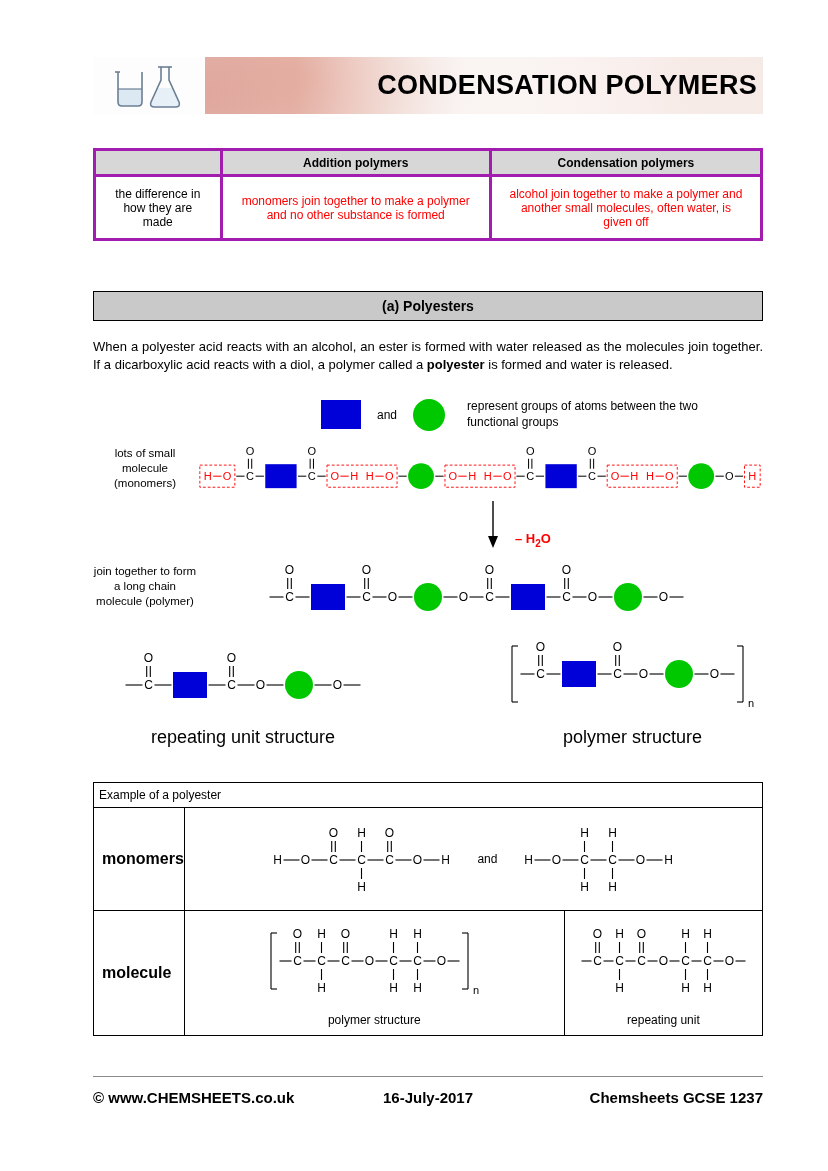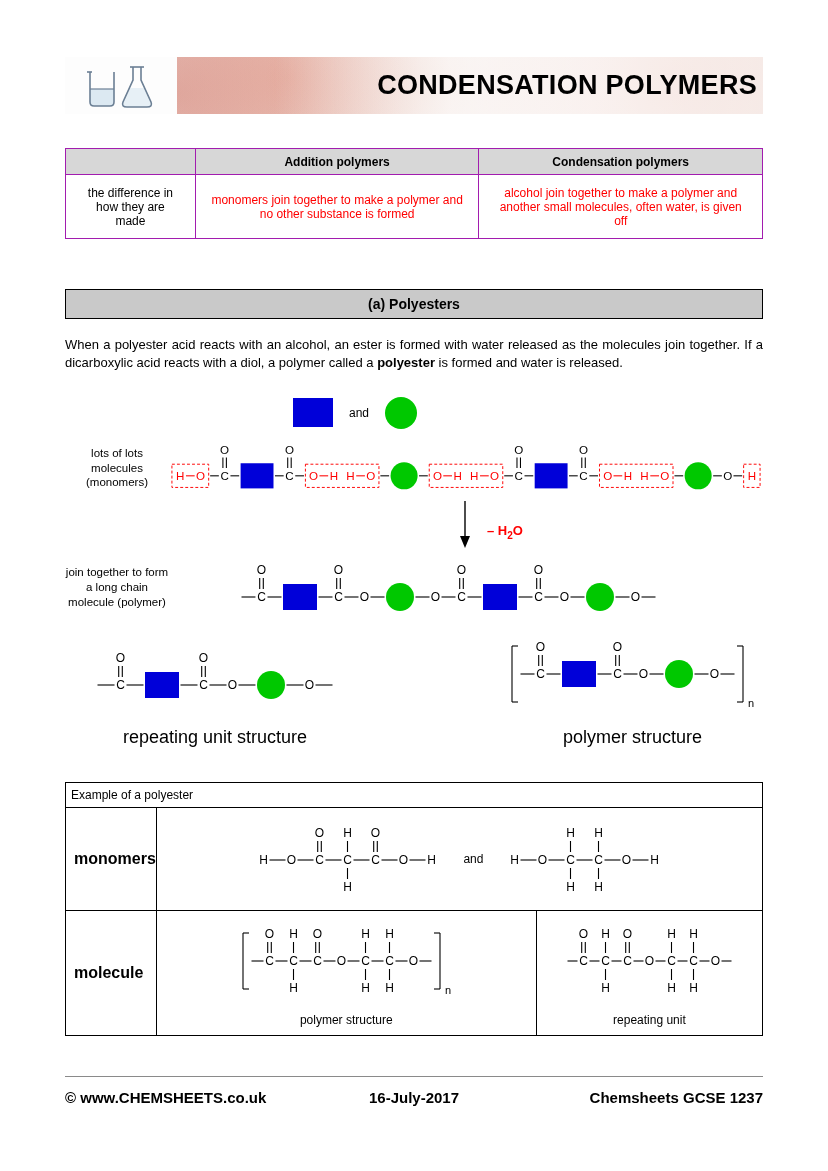--- a/index.html
+++ b/index.html
@@ -3,42 +3,42 @@
 <meta charset="utf-8">
 <title>Condensation Polymers</title>
 <style>
   * { box-sizing: border-box; margin: 0; padding: 0; }
   html,body { background:#fff; }
   body {
     width: 828px; height: 1171px; overflow: hidden;
     font-family: "Liberation Sans", sans-serif; color: #000;
     position: relative;
   }
-  .page { padding: 57px 65px 0 65px; }
+  .page { padding: 57px 65px 0 65px; margin-left: 28px; }
 
   
   .banner {
     height: 57px; display: flex; align-items: center; position: relative;
     background:
       radial-gradient(circle at 16% 65%, rgba(190,60,45,.30), transparent 42%),
       radial-gradient(circle at 32% 35%, rgba(225,120,90,.30), transparent 38%),
       radial-gradient(circle at 52% 55%, rgba(205,150,130,.28), transparent 45%),
       radial-gradient(circle at 88% 45%, rgba(215,110,85,.22), transparent 42%),
       linear-gradient(90deg, #eddcd7 0%, #f2e6e2 35%, #f7f1ef 60%, #efe2dd 100%);
   }
   .banner::after{ content:""; position:absolute; inset:0;
       background:linear-gradient(90deg, rgba(255,255,255,0) 30%, rgba(255,255,255,.72) 55%, rgba(255,255,255,.55) 100%); }
   .banner-icon { width:112px; height:57px; background:#fdfdfd; flex:0 0 auto;
       display:flex; align-items:center; justify-content:center; position:relative; z-index:2; }
   .banner-title { flex:1; text-align:right; font-size:27px; font-weight:bold;
       letter-spacing:.3px; padding-right:6px; position:relative; z-index:2; }
 
   
   table.compare { width:100%; border-collapse:collapse; margin-top:34px; }
-  .compare th, .compare td { border:1px solid #a21caf; text-align:center;
+  .compare th, .compare td { border:3px solid #a21caf; text-align:center;
       vertical-align:middle; font-size:12px; padding:4px 14px; }
   .compare th { background:#d7d7d7; height:26px; font-weight:bold; }
   .compare tr.r1 td { height:64px; }
   .compare tr.r2 td { height:62px; }
   .compare td.answer { color: var(--red); }
 
   
   .section-banner { margin-top:50px; border:1px solid #000; background:#c9c9c9;
       text-align:center; font-weight:bold; font-size:14px; padding:6px 0; }
 
@@ -51,21 +51,21 @@
   .legend-and { font-size:12px; }
   .legend-caption { font-size:12px; line-height:1.3; max-width:275px; margin-left:6px; }
 
   
   .diagram-row { display:flex; align-items:center; margin-top:12px; }
   .diagram-label { width:104px; flex:0 0 auto; text-align:center; font-size:11.5px; line-height:1.3; }
   svg.chain { display:block; max-width:100%; height:auto; }
   .chain-wrap { flex:1; min-width:0; }
   .polymer-chain-wrap { margin-left:68px; }
 
-  .arrow-row { display:flex; align-items:center; gap:14px; margin-left:392px; margin-top:6px; }
+  .arrow-row { display:flex; align-items:flex-end; gap:14px; margin-left:392px; margin-top:6px; }
   .arrow-label { color:var(--red); font-size:13px; margin-top:13px; font-weight:bold; }
   .arrow-label sub { font-size:10px; }
 
   .structures-row { display:flex; margin-top:24px; align-items:flex-start; }
   .structures-row figure { text-align:center; }
   .fig-left { margin-left:28px; }
   .fig-right { margin-left:auto; margin-right:4px; }
   .struct-box { height:76px; display:flex; align-items:center; justify-content:center; }
   .struct-caption { font-size:18px; margin-top:14px; }
 
@@ -130,24 +130,25 @@
     </table>
 
   <div class="section-banner">(a) Polyesters</div>
 
   <p class="intro"><span>When a polyester acid reacts with an alcohol, an ester is formed with water released as the molecules join together. If a dicarboxylic acid reacts with a diol, a polymer called a </span><b>polyester</b><span> is formed and water is released.</span></p>
 
   <div class="legend">
     <div class="legend-square"></div>
     <span class="legend-and">and</span>
     <div class="legend-circle"></div>
+    <div class="legend-caption">represent groups of atoms between the two functional groups</div>
   </div>
 
   <div class="diagram-row">
-    <div class="diagram-label">lots of lots molecules (monomers)</div>
+    <div class="diagram-label">lots of small molecule (monomers)</div>
     <div class="chain-wrap">
       <svg class="chain" viewBox="0 0 614 56" width="614" height="56">
           <text x="11.5" y="40" text-anchor="middle" font-size="12" fill="#ff0000" font-family="Liberation Sans, sans-serif">H</text>
           <line x1="17.5" y1="36" x2="26.5" y2="36" stroke="#ff0000" stroke-width="1.1"></line>
           <text x="32.5" y="40" text-anchor="middle" font-size="12" fill="#ff0000" font-family="Liberation Sans, sans-serif">O</text>
           <rect x="3" y="24" width="38" height="24" fill="none" stroke="#ff0000" stroke-width="1" stroke-dasharray="3,2.2"></rect>
           <line x1="42.5" y1="36" x2="51.5" y2="36" stroke="#000" stroke-width="1.1"></line>
           <text x="57.5" y="40" text-anchor="middle" font-size="12" fill="#000" font-family="Liberation Sans, sans-serif">C</text>
           <line x1="55.7" y1="28" x2="55.7" y2="17" stroke="#000" stroke-width="1.1"></line>
           <line x1="59.3" y1="28" x2="59.3" y2="17" stroke="#000" stroke-width="1.1"></line>

